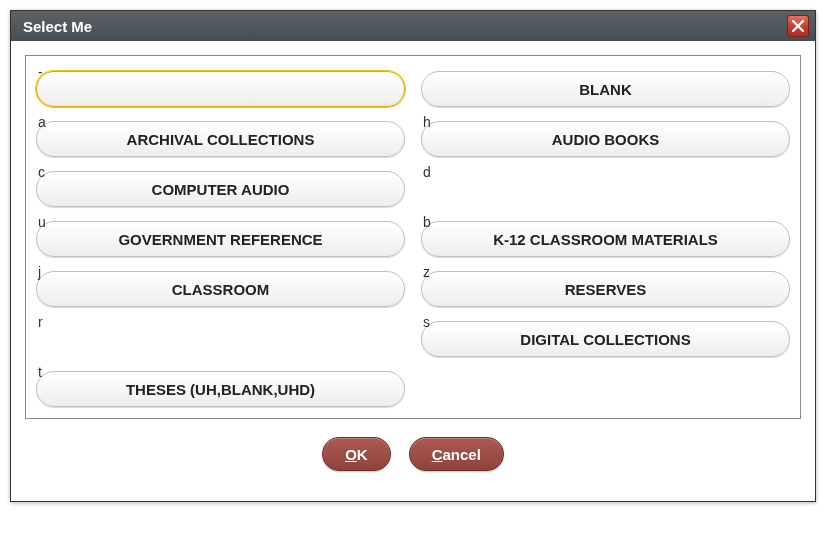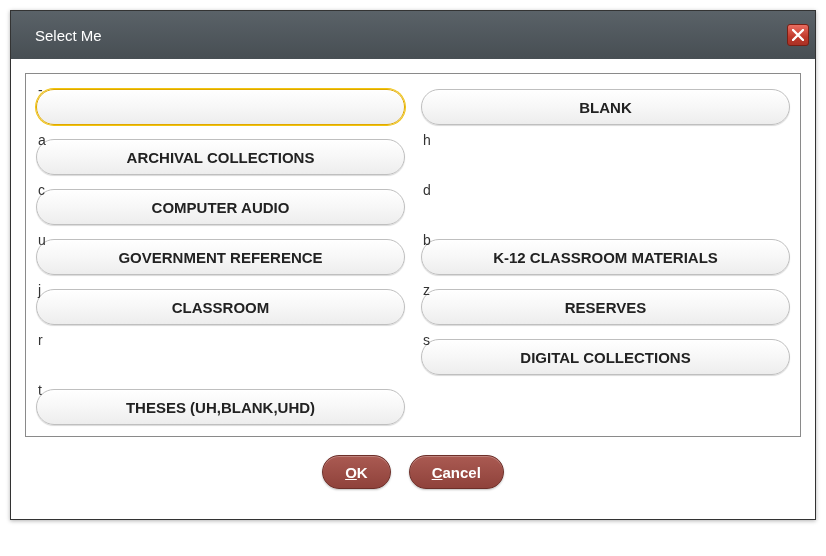--- a/index.html
+++ b/index.html
@@ -9,25 +9,25 @@
     font-size: 14px;
     padding: 10px;
   }
   .window {
     width: 806px;
     background: #fff;
     border: 1px solid #333;
     box-shadow: 0 1px 4px rgba(0,0,0,0.3);
   }
   .titlebar {
-    height: 48px;
+    height: 30px;
     background: linear-gradient(to bottom, #5a6268 0%, #474e53 100%);
     color: #fff;
-    font-weight: normal;
-    padding: 0 6px 0 24px;
+    font-weight: bold;
+    padding: 0 6px 0 12px;
     display: flex;
     align-items: center;
     justify-content: space-between;
   }
   .titlebar-title { font-size: 15px; }
   .close-btn {
     width: 22px;
     height: 22px;
     background: linear-gradient(to bottom, #e86d61 0%, #c0392b 60%, #a93226 100%);
     border: 1px solid #7a1f14;
@@ -142,20 +142,23 @@
             </div>
           </div>
           <div class="cell">
             <span class="cell-key">a</span>
             <div class="pill">
               <span>ARCHIVAL COLLECTIONS</span>
             </div>
           </div>
           <div class="cell">
             <span class="cell-key">h</span>
+            <div class="pill">
+              <span>AUDIO BOOKS</span>
+            </div>
           </div>
           <div class="cell">
             <span class="cell-key">c</span>
             <div class="pill">
               <span>COMPUTER AUDIO</span>
             </div>
           </div>
           <div class="cell">
             <span class="cell-key">d</span>
           </div>

